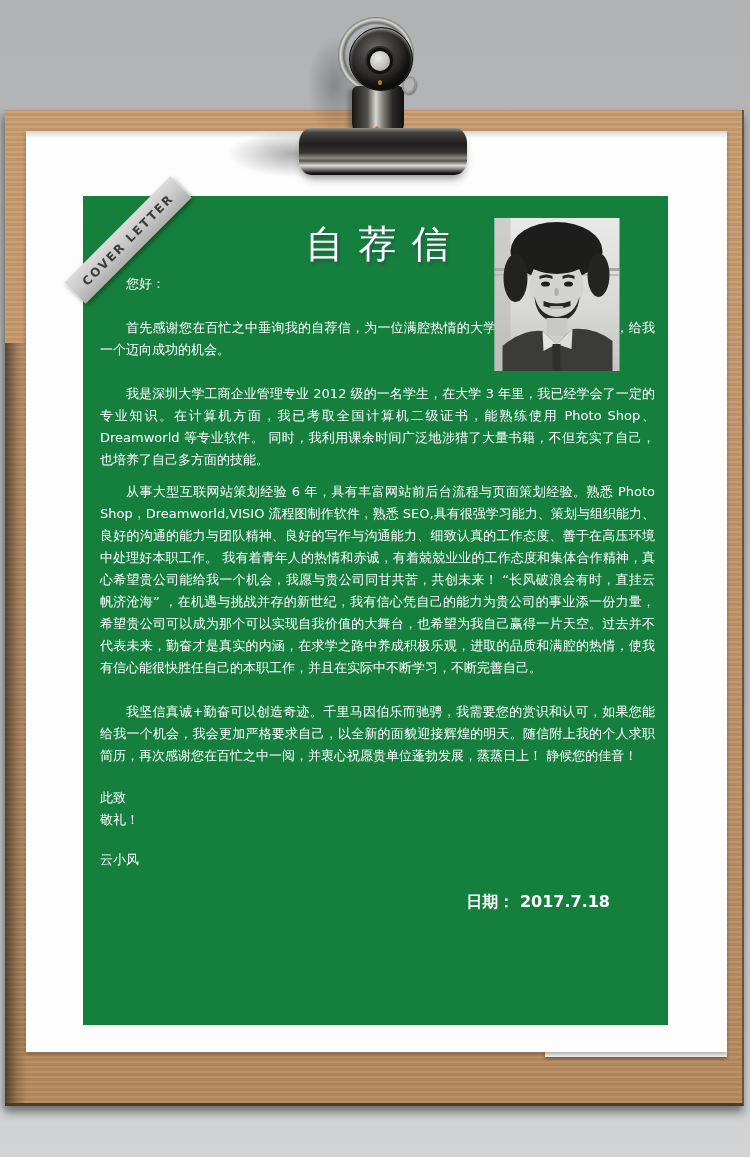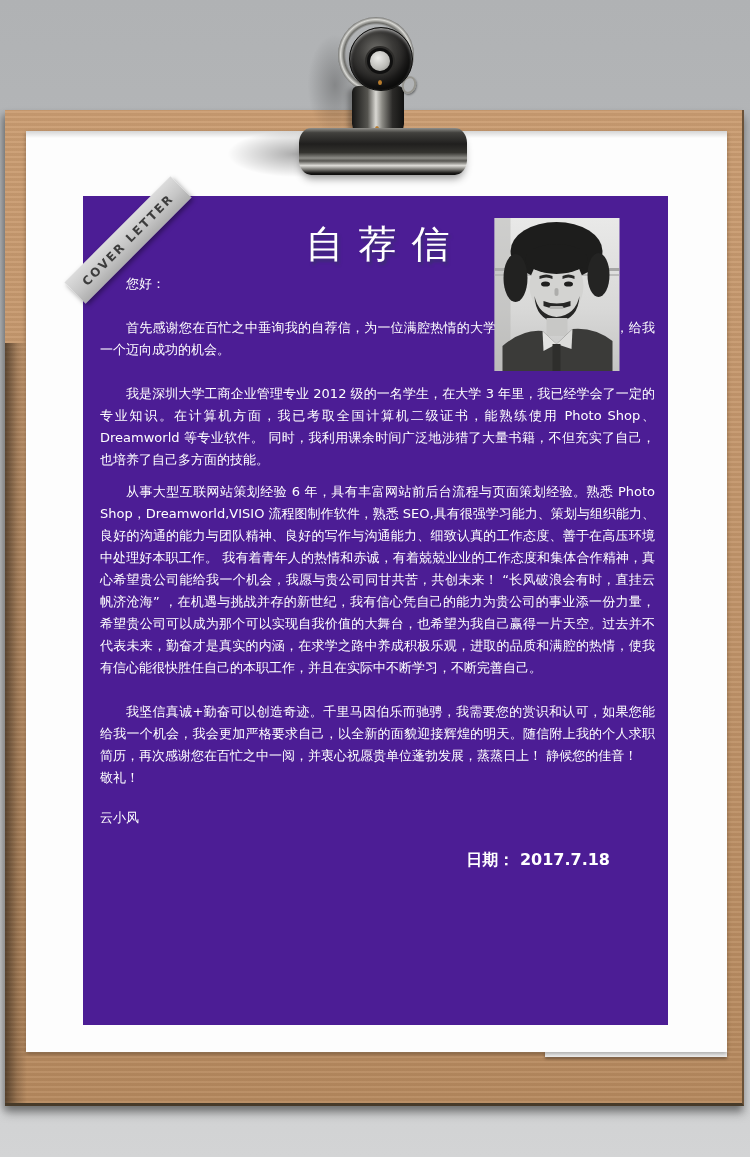--- a/index.html
+++ b/index.html
@@ -31,21 +31,21 @@
     content:"";position:absolute;left:0;top:0;width:100%;height:7px;
     background:linear-gradient(180deg, rgba(0,0,0,.16), rgba(0,0,0,0));
   }
   .paper2{
     position:absolute;left:545px;top:1051px;width:182px;height:6px;
     background:#f1f1f0;box-shadow:0 2px 3px rgba(0,0,0,.35);
   }
   
   .panel{
     position:absolute;left:83px;top:196px;width:585px;height:829px;
-    background:#4c1d95;color:#ffffff;
+    background:#15803d;color:#ffffff;
     font-size:13px;line-height:22px;
   }
   .content{padding:0 13px 0 17px;}
   .title{
     margin:26px 0 0 0;text-align:center;font-weight:400;
     font-family:"DejaVu Serif","Liberation Serif",serif;
     font-size:38px;line-height:44px;letter-spacing:15px;padding-left:15px;
     color:#fff;text-shadow:2px 3px 3px rgba(45,60,85,.55);
   }
   .salutation{margin-top:60px;}
@@ -123,20 +123,21 @@
 <div class="paper"></div>
 
 <div class="panel">
   <div class="content">
     <h1 class="title">自荐信</h1>
     <div class="greeting">您好：</div>
     <p class="para">首先感谢您在百忙之中垂询我的自荐信，为一位满腔热情的大学生开启一扇希望之门，给我一个迈向成功的机会。</p>
     <p class="para">我是深圳大学工商企业管理专业 2012 级的一名学生，在大学 3 年里，我已经学会了一定的专业知识。在计算机方面，我已考取全国计算机二级证书，能熟练使用 Photo Shop、Dreamworld 等专业软件。 同时，我利用课余时间广泛地涉猎了大量书籍，不但充实了自己，也培养了自己多方面的技能。</p>
     <p class="para para-3">从事大型互联网站策划经验 6 年，具有丰富网站前后台流程与页面策划经验。熟悉 Photo Shop，Dreamworld,VISIO 流程图制作软件，熟悉 SEO,具有很强学习能力、策划与组织能力、良好的沟通的能力与团队精神、良好的写作与沟通能力、细致认真的工作态度、善于在高压环境中处理好本职工作。 我有着青年人的热情和赤诚，有着兢兢业业的工作态度和集体合作精神，真心希望贵公司能给我一个机会，我愿与贵公司同甘共苦，共创未来！ “长风破浪会有时，直挂云帆济沧海” ，在机遇与挑战并存的新世纪，我有信心凭自己的能力为贵公司的事业添一份力量，希望贵公司可以成为那个可以实现自我价值的大舞台，也希望为我自己赢得一片天空。过去并不代表未来，勤奋才是真实的内涵，在求学之路中养成积极乐观，进取的品质和满腔的热情，使我有信心能很快胜任自己的本职工作，并且在实际中不断学习，不断完善自己。</p>
     <p class="para">我坚信真诚+勤奋可以创造奇迹。千里马因伯乐而驰骋，我需要您的赏识和认可，如果您能给我一个机会，我会更加严格要求自己，以全新的面貌迎接辉煌的明天。随信附上我的个人求职简历，再次感谢您在百忙之中一阅，并衷心祝愿贵单位蓬勃发展，蒸蒸日上！ 静候您的佳音！</p>
+    <div class="cizhi">此致</div>
     <div class="jingli">敬礼！</div>
     <div class="signature">云小风</div>
     <div class="dateline"><span>日期：</span> <span>2017.7.18</span></div>
   </div>
 </div>
 
 <svg class="photo" viewBox="0 0 125 153" xmlns="http://www.w3.org/2000/svg">
   <defs>
     <linearGradient id="pg" x1="0" y1="0" x2="0" y2="1">
       <stop offset="0" stop-color="#e9e9e8"></stop>

